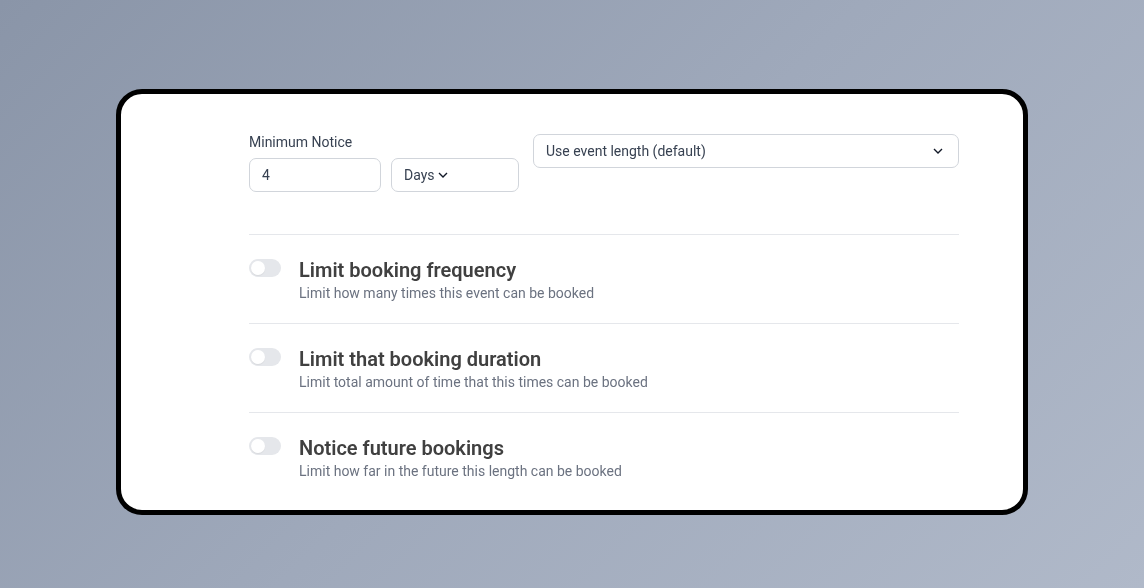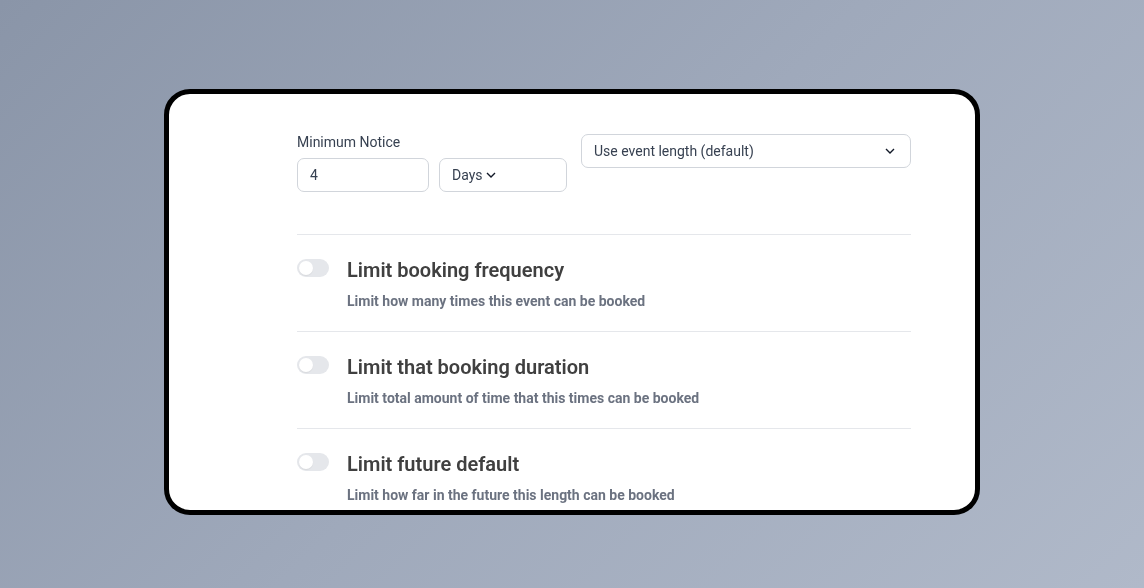--- a/index.html
+++ b/index.html
@@ -7,21 +7,21 @@
     width: 1144px;
     height: 588px;
     font-family: -apple-system, BlinkMacSystemFont, "Segoe UI", Roboto, "Helvetica Neue", Arial, sans-serif;
     background: linear-gradient(135deg, #8a95a8 0%, #9fa9bb 50%, #b0b9c9 100%);
     display: flex;
     align-items: center;
     justify-content: center;
     overflow: hidden;
   }
   .panel {
-    width: 816px;
+    width: 912px;
     height: 426px;
     background: #ffffff;
     border: 5px solid #000000;
     border-radius: 26px;
     padding: 40px 64px 30px 128px;
     position: relative;
     top: 8px;
   }
   .top-row {
     display: flex;
@@ -71,21 +71,21 @@
     flex: 0 0 auto;
     margin-top: 2px;
   }
   .toggle .knob {
     width: 14px; height: 14px; border-radius: 50%;
     background: #ffffff;
     position: absolute; top: 2px; left: 2px;
     box-shadow: 0 1px 1px rgba(0,0,0,.06);
   }
   .opt-text .title { font-size: 20px; font-weight: 600; color: #404040; line-height: 1.3; }
-  .opt-text .desc { font-size: 14px; color: #6b7280; margin-top: 10px; font-weight: bold; }
+  .opt-text .desc { font-size: 14px; color: #6b7280; margin-top: 2px; }
 </style>
 </head>
 <body>
 
 <div class="panel">
 
   <div class="top-row">
 
     <div class="field-group notice">
       <div class="label">Minimum Notice</div>
@@ -137,18 +137,18 @@
       <div class="title">Limit that booking duration</div>
       <div class="desc">Limit total amount of time that this times can be booked</div>
     </div>
   </div>
 
   <div class="option-row">
     <div class="toggle">
       <div class="knob"></div>
     </div>
     <div class="opt-text">
-      <div class="title">Limit future default</div>
+      <div class="title">Notice future bookings</div>
       <div class="desc">Limit how far in the future this length can be booked</div>
     </div>
   </div>
 
 </div>
 
 </body></html>

